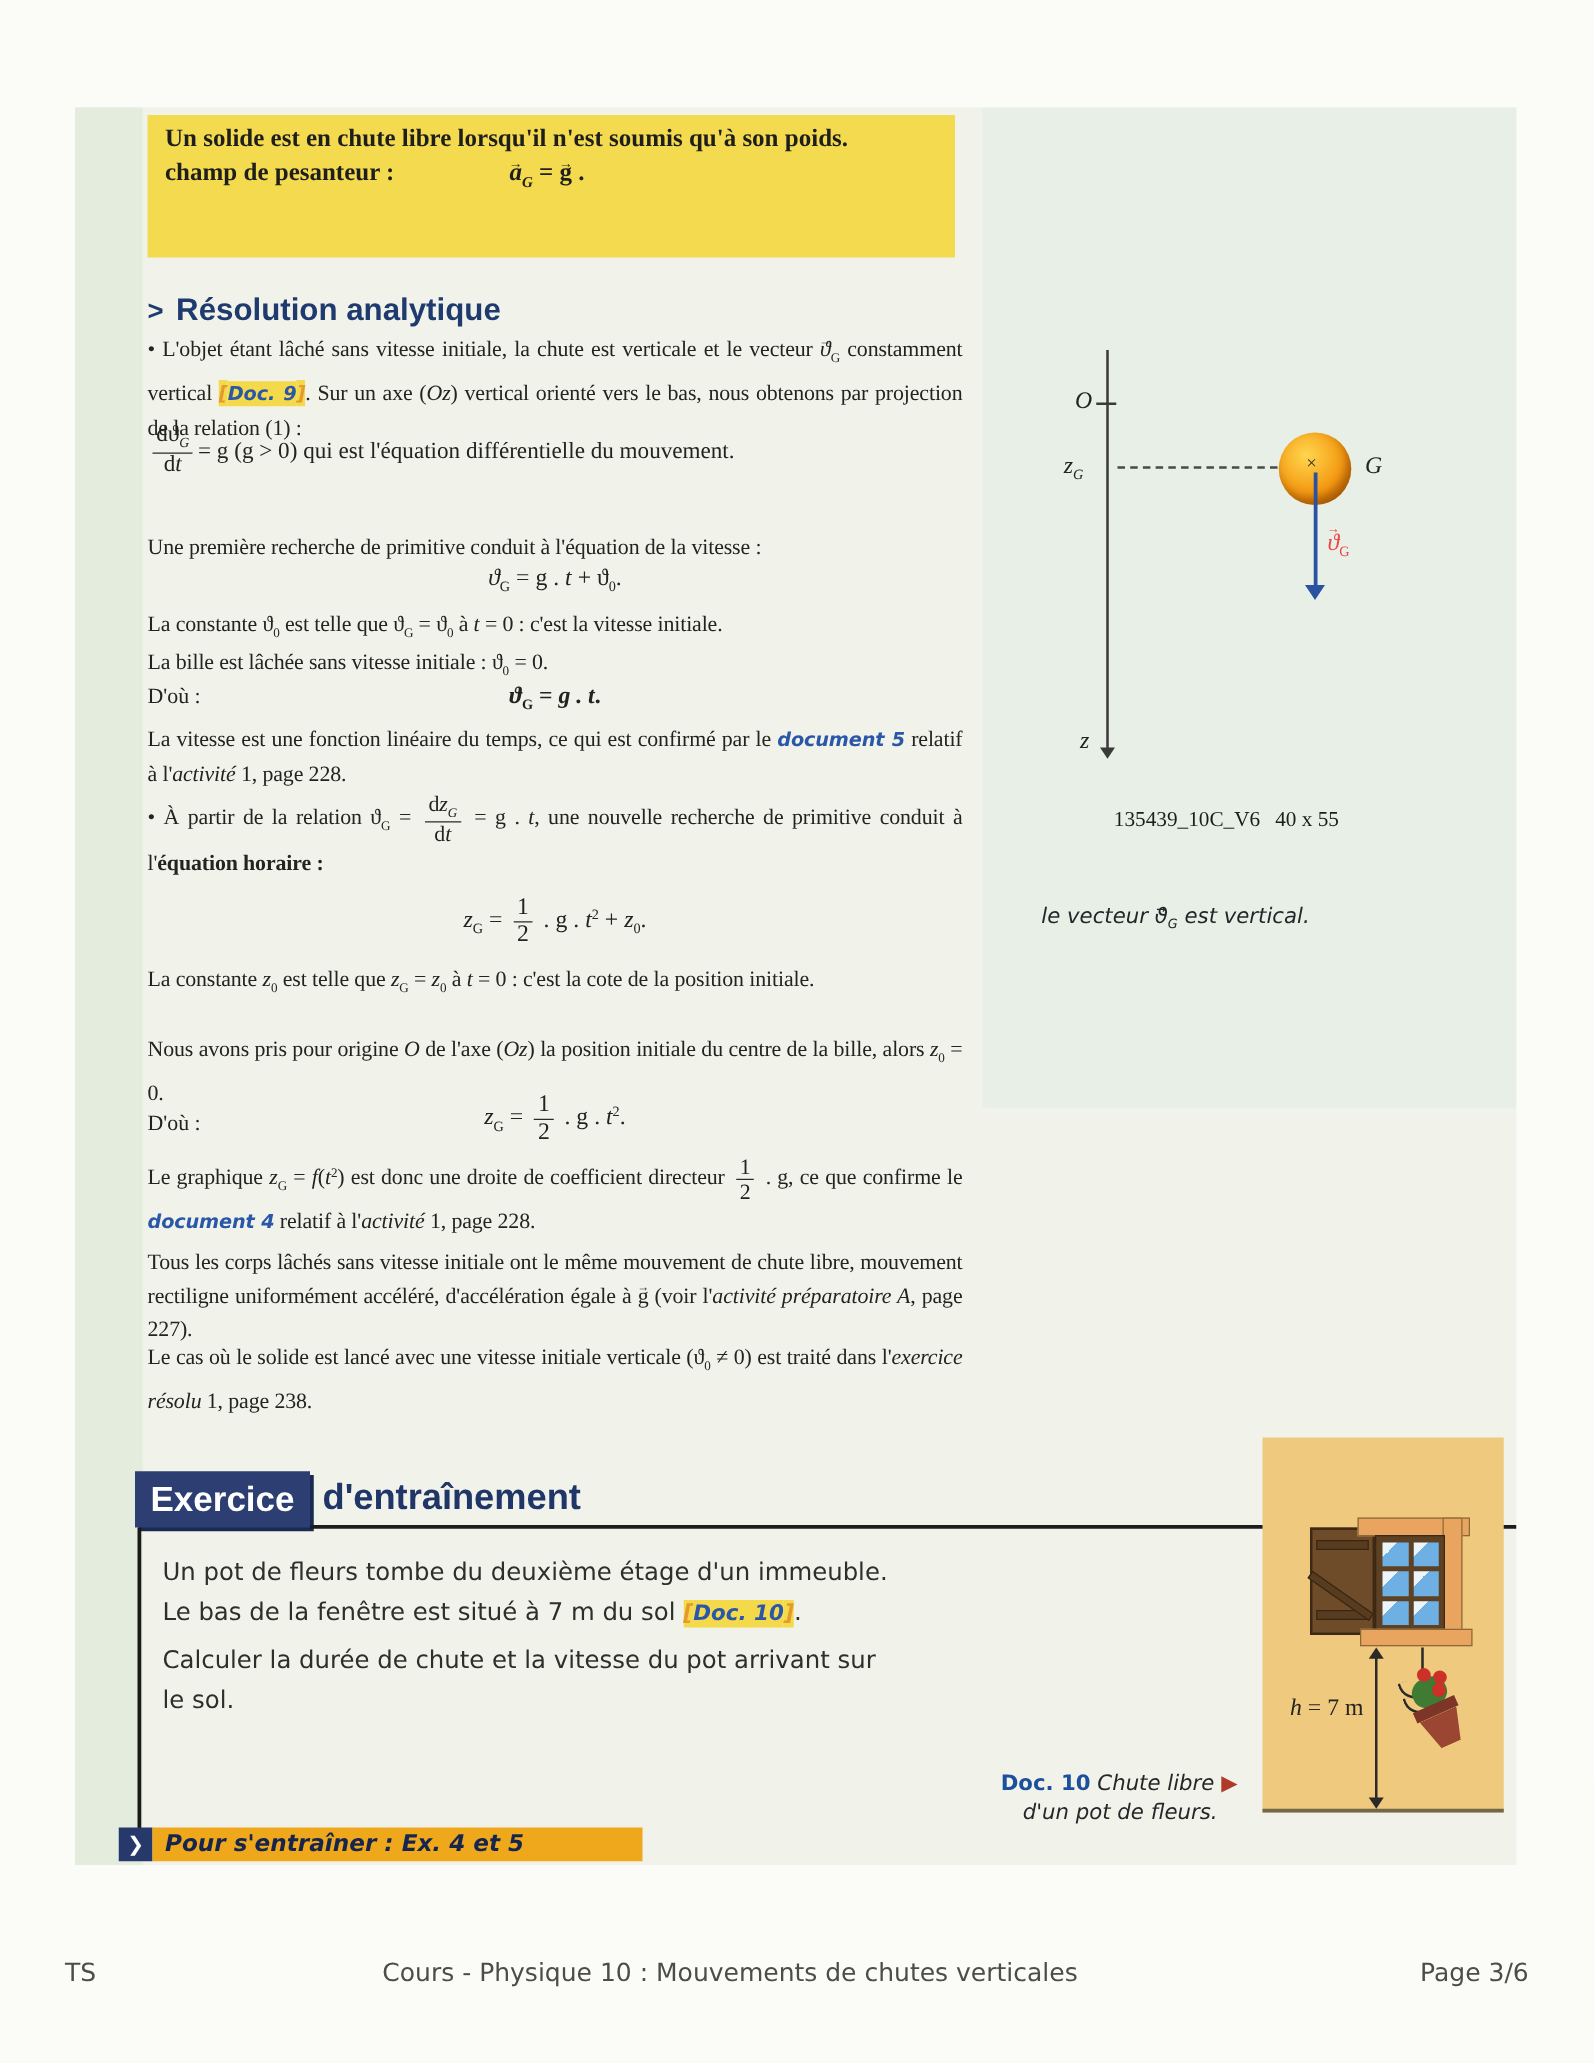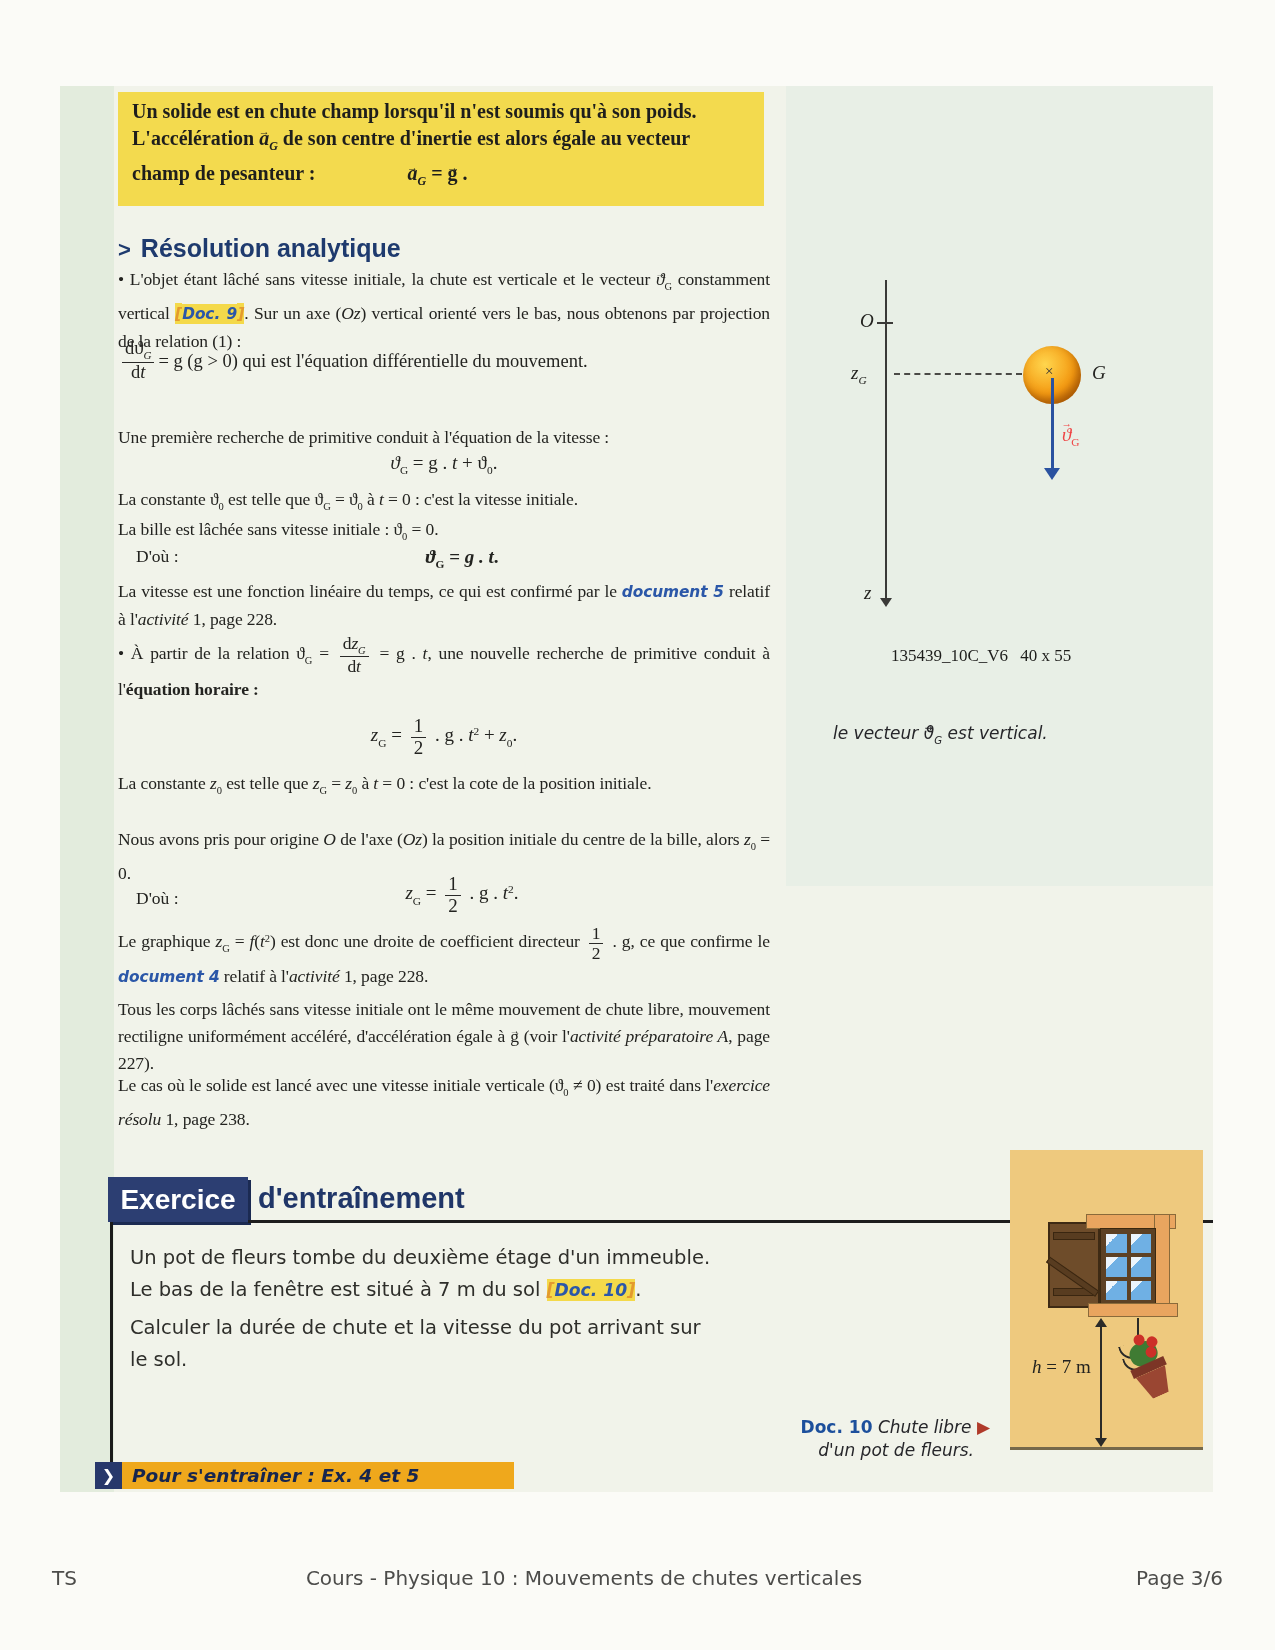--- a/index.html
+++ b/index.html
@@ -34,21 +34,21 @@
   
   .sec-head{left:118px;top:234px;width:600px;color:#1e3a6e;
             font-family:"Liberation Sans",sans-serif;font-weight:bold;font-size:25px;}
   .sec-head .chev{margin-right:10px;font-size:22px;}
   
   .para{left:118px;width:652px;font-size:17.5px;line-height:27px;text-align:justify;
         letter-spacing:-0.1px;color:#232320;}
   .eqline{left:118px;width:652px;font-size:19px;text-align:center;color:#232320;}
   .eqleft{left:118px;width:652px;font-size:18.5px;text-align:left;color:#232320;
           display:flex;align-items:center;}
-  .dline{left:118px;width:652px;font-size:17.5px;color:#232320;margin-left:18px;}
+  .dline{left:118px;width:652px;font-size:17.5px;color:#232320;}
   .dline .ctr{position:absolute;left:0;right:0;text-align:center;font-size:19px;}
   
   .axis{left:885px;top:280px;width:2px;height:320px;background:#3a3a38;}
   .axis-arrow{left:880px;top:598px;width:0;height:0;border-left:6px solid transparent;
               border-right:6px solid transparent;border-top:9px solid #3a3a38;}
   .otick{left:877px;top:322px;width:16px;height:2px;background:#3a3a38;}
   .lbl-serif{font-size:19px;color:#232320;}
   .dash{left:894px;top:373px;width:128px;border-top:2px dashed #4a4a46;}
   .ball{left:1023px;top:346px;width:58px;height:58px;border-radius:50%;
         background:radial-gradient(circle at 38% 32%,#ffd64e,#f49a12 55%,#d06c06 85%,#b25a06);
@@ -111,22 +111,21 @@
   .footer{top:1566px;font-family:"DejaVu Sans",sans-serif;font-size:20px;color:#4c4c4a;}
 </style>
 </head>
 <body>
 
 <div class="abs scan-bg"></div>
 <div class="abs strip-left"></div>
 <div class="abs tint-right"></div>
 
 <div class="abs intro-box">
-  <div><span class="b">Un solide est en chute champ lorsqu'il n'est soumis qu'à son poids.</span></div>
-  <div><span class="b">L'accélération </span><span class="bi vec">a</span><span class="sub bi">G</span><span class="b"> de son centre d'inertie est alors égale au vecteur</span></div>
+  <div><span class="b">Un solide est en chute libre lorsqu'il n'est soumis qu'à son poids.</span></div>
   <div><span class="b">champ de pesanteur :</span><span class="bi vec gap">a</span><span class="sub bi">G</span><span class="b"> = </span><span class="b vec">g</span><span class="b"> .</span></div>
 </div>
 
 <div class="abs sec-head">
   <span class="chev">&gt;</span><span>Résolution analytique</span>
 </div>
 
 <div class="abs para" style="top:266px"><span>•  L'objet étant lâché sans vitesse initiale, la chute est verticale et le vecteur </span><span class="i vec">ϑ</span><span class="sub">G</span><span> constamment vertical </span><span class="brk hl">[</span><span class="doc hl">Doc. 9</span><span class="brk hl">]</span><span>. Sur un axe (</span><span class="i">Oz</span><span>) vertical orienté vers le bas, nous obtenons par projection de la relation (1) :</span></div>
 <div class="abs eqleft" style="top:332px;height:58px">
     <span class="frac">

